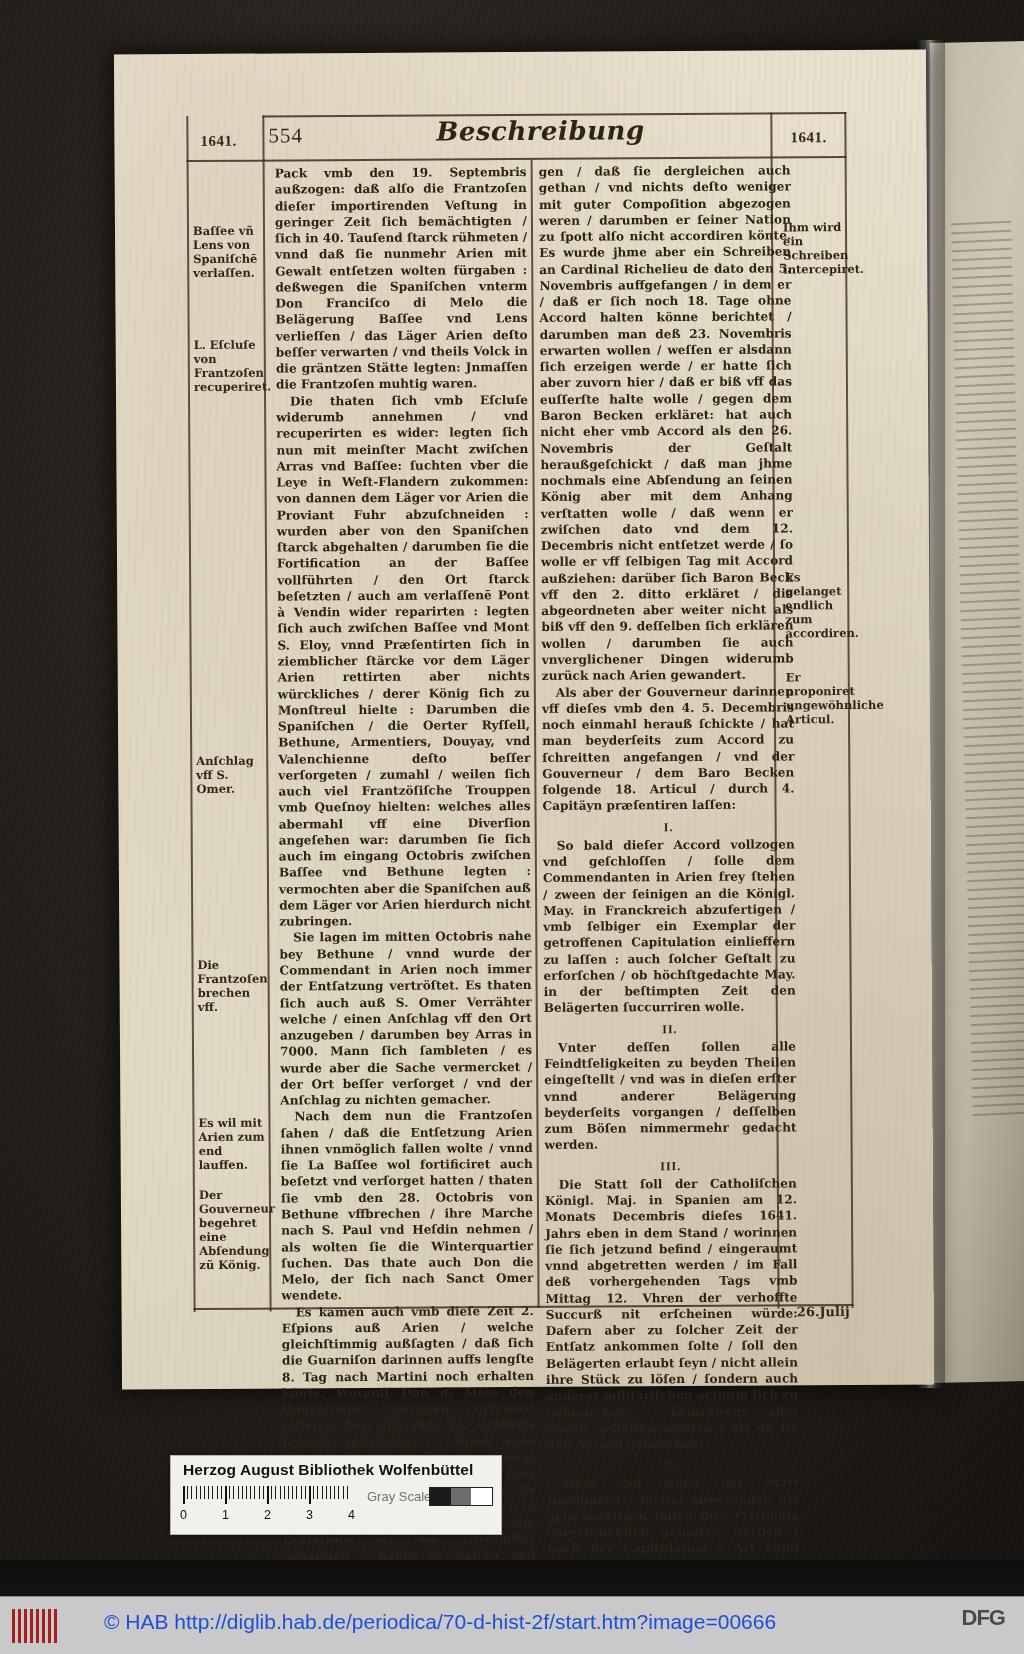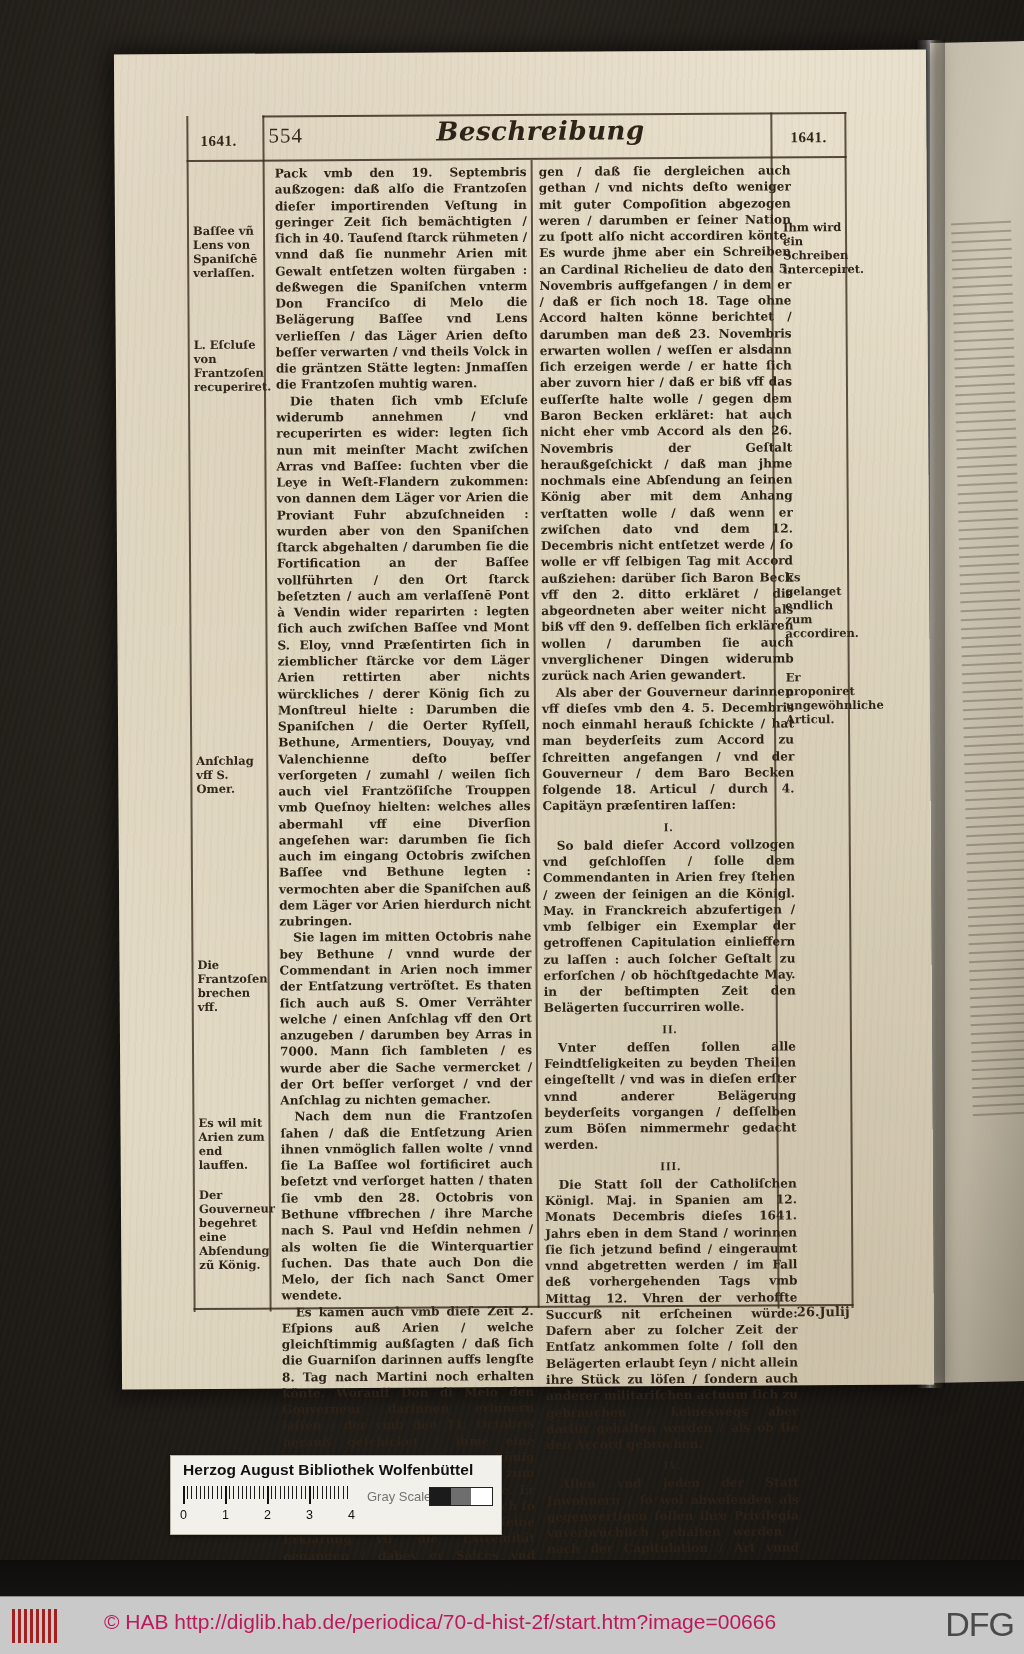--- a/index.html
+++ b/index.html
@@ -104,23 +104,23 @@
     font-size:12.5px;color:#111;}
   #ruler-nums span{position:absolute;}
   #grayscale-label{position:absolute;left:196px;top:33px;font-size:13px;color:#737373;}
   #grayscale-chips{position:absolute;left:258px;top:31px;width:62px;height:17px;
     border:1px solid #222;display:flex;}
   #grayscale-chips i{display:block;height:100%;}
 
   
   #footer{position:absolute;left:0;top:1596px;width:1024px;height:58px;
     background:#c9c9c9;border-top:1px solid #8d8d8d;}
-  #footer .url{position:absolute;left:104px;top:13px;font-size:21px;color:#be185d;
+  #footer .url{position:absolute;left:104px;top:13px;font-size:21px;color:#1d4ed8;
     font-family:"Liberation Sans", sans-serif;white-space:nowrap;}
-  #dfg{position:absolute;right:10px;top:8px;font-size:34px;font-weight:400;
+  #dfg{position:absolute;right:19px;top:8px;font-size:22px;font-weight:700;
     letter-spacing:-1px;color:#4a4a4a;font-family:"Liberation Sans", sans-serif;}
   #redmark{position:absolute;left:12px;top:12px;width:48px;height:34px;
     background:repeating-linear-gradient(90deg,#a32020 0 3px, #c9c9c9 3px 6px);}
   #footer-shadow{position:absolute;left:0;top:1560px;width:1024px;height:38px;
     background:linear-gradient(180deg,#100e0c 0%,#151311 100%);}
 </style>
 </head>
 <body>
 
 <div id="backdrop"></div>

